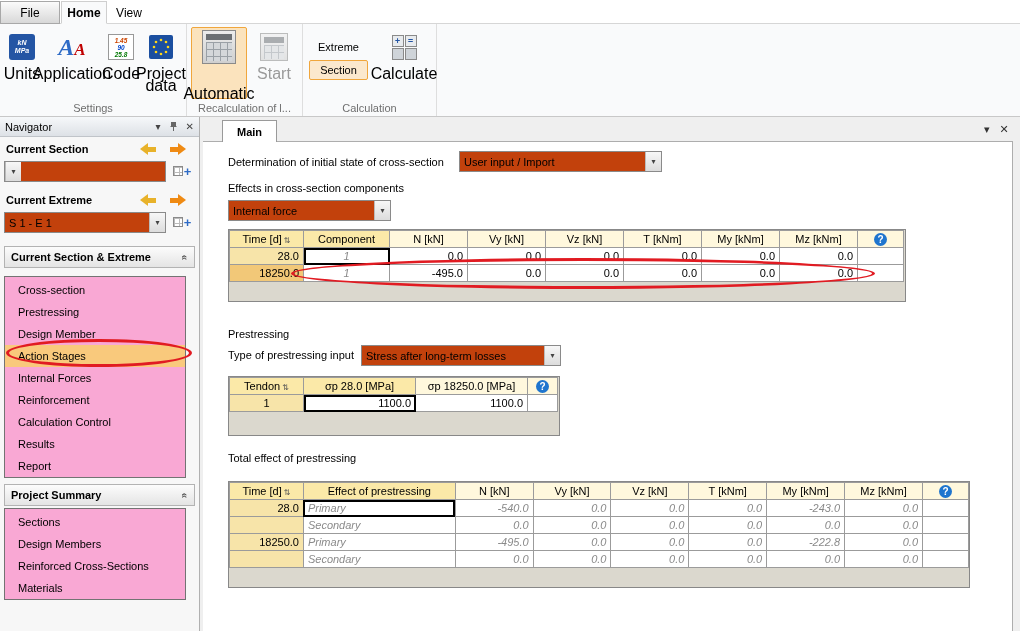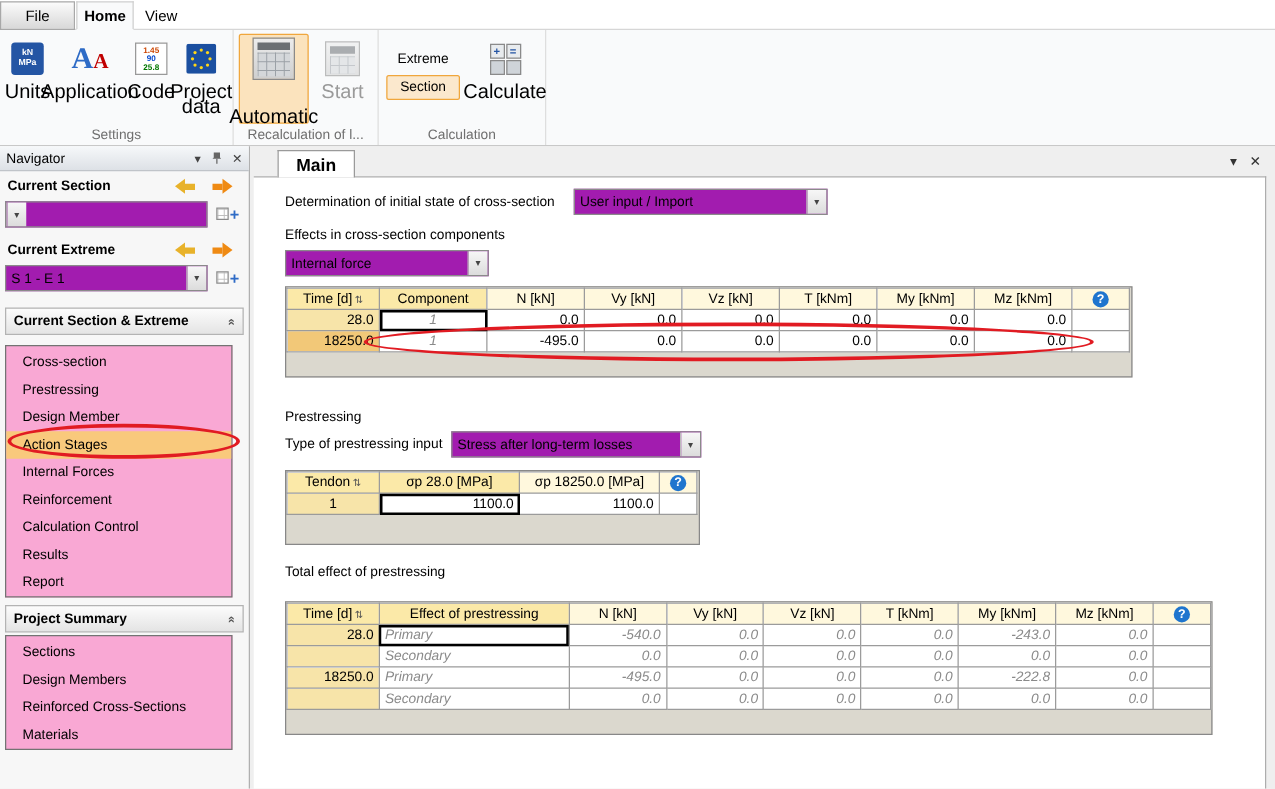--- a/index.html
+++ b/index.html
@@ -12,21 +12,21 @@
   .rtab.file { left:0; width:60px; background:linear-gradient(#fbfbfb,#d8d8d8); border:1px solid #a8a8a8; }
   .rtab.home { left:61px; width:46px; background:#f9fafb; border:1px solid #cfcfcf; border-bottom:1px solid #f9fafb; font-weight:bold; }
   .rtab.view { left:107px; width:44px; }
   .ribbon { position:absolute; left:0; top:24px; width:1020px; height:93px; background:#f9fafb; border-bottom:1px solid #c8c8c8; }
   .rgroup { position:absolute; top:0; height:92px; border-right:1px solid #dedede; }
   .grouplabel { position:absolute; bottom:2px; left:0; right:0; text-align:center; color:#6f6f6f; font-size:11px; }
   .bigbtn { position:absolute; top:3px; display:flex; flex-direction:column; align-items:center; padding-top:2px; height:72px; cursor:default; }
   .bigbtn .blabel { text-align:center; line-height:12px; margin-top:3px; font-size:16px; }
   .bigbtn.sel { border:1px solid #f0a63c; background:#fbe3bd; border-radius:2px; }
   .bigbtn.dis .blabel { color:#9a9a9a; }
-  .iconbox { height:36px; display:flex; align-items:center; justify-content:flex-start; }
+  .iconbox { height:36px; display:flex; align-items:center; justify-content:flex-start;font-style:italic; }
   .icon-units { width:26px; height:26px; background:#2455a4; border-radius:3px; color:#fff; display:flex; flex-direction:column; align-items:center; justify-content:center; font-size:7px; line-height:8px; font-weight:bold; }
   .icon-app { font-family:"Liberation Serif", serif; }
   .icon-app .a1 { font-size:24px; font-weight:bold; color:#2e6bc6; }
   .icon-app .a2 { font-size:17px; font-weight:bold; color:#c00000; }
   .icon-code { width:26px; height:26px; background:#fff; border:1px solid #999; display:flex; flex-direction:column; align-items:center; justify-content:center; font-size:6.5px; line-height:7px; font-weight:bold; }
   .icon-code .c1 { color:#cc4400; } .icon-code .c2 { color:#0044cc; } .icon-code .c3 { color:#007700; }
   .icon-calc { width:34px; height:34px; background:linear-gradient(#ececec,#cfcfcf); border:1px solid #8a8a8a; }
   .icon-calc .bar { height:6px; margin:3px 3px 2px 3px; background:#6b6f73; }
   .icon-calc .keys { margin:0 3px; height:19px; background-color:#d4d7da; background-image:linear-gradient(#9aa0a6 1px, transparent 1px), linear-gradient(90deg,#9aa0a6 1px, transparent 1px); background-size:7px 7px; }
   .icon-calc.small { width:28px; height:28px; opacity:.55; }
@@ -50,35 +50,35 @@
   .navtitle { position:absolute; left:0; top:0; width:199px; height:20px; background:linear-gradient(#f6f8fa,#dde1e6); border-bottom:1px solid #c0c4c9; display:flex; align-items:center; padding:0 5px; }
   .navtitle .ticons { margin-left:auto; display:flex; gap:7px; align-items:center; color:#444; font-size:10px; }
   .navlbl { position:absolute; left:6px; font-weight:bold; font-size:11px; }
   .navarrows { position:absolute; display:flex; gap:6px; align-items:center; }
   .arrowbtn { width:24px; height:16px; display:flex; align-items:center; justify-content:center; cursor:default; }
   .arr { display:flex; align-items:center; }
   .arr .tri-l { width:0; height:0; border-top:6px solid transparent; border-bottom:6px solid transparent; border-right:8px solid #e8b22a; }
   .arr .tail-l { width:8px; height:5px; background:#e8b22a; }
   .arr .tri-r { width:0; height:0; border-top:6px solid transparent; border-bottom:6px solid transparent; border-left:8px solid #ef8a13; }
   .arr .tail-r { width:8px; height:5px; background:#ef8a13; }
-  .combo { position:absolute; height:21px; background:#a21caf; border:1px solid #8a8a8a; display:flex; align-items:stretch; font-size:11px; }
+  .combo { position:absolute; height:21px; background:#c2410c; border:1px solid #8a8a8a; display:flex; align-items:stretch; font-size:11px; }
   .combo .txt { flex:1; padding:0 4px; display:flex; align-items:center; white-space:nowrap; overflow:hidden; }
   .combo .arrow-box { width:16px; background:linear-gradient(#f7f7f7,#dcdcdc); border-left:1px solid #bbb; display:flex; align-items:center; justify-content:center; color:#444; font-size:8px; }
   .plusbtn { position:absolute; width:26px; height:22px; display:flex; align-items:center; justify-content:center; cursor:default; }
   .plusbtn .gridsq { width:10px; height:10px; border:1px solid #8a8a8a; background:#fff; background-image:linear-gradient(#bbb 1px, transparent 1px), linear-gradient(90deg,#bbb 1px, transparent 1px); background-size:5px 5px; }
   .plusbtn .plus { color:#2e6bc6; font-weight:bold; font-size:13px; margin-left:1px; }
   .grphdr { position:absolute; left:4px; width:191px; height:22px; background:linear-gradient(#fcfcfc,#e4e4e4); border:1px solid #b3b3b3; display:flex; align-items:center; padding:0 6px; font-weight:bold; font-size:11px; cursor:default; }
   .grphdr .chev { margin-left:auto; transform:rotate(90deg); color:#555; font-size:10px; font-weight:bold; }
   .listbox { position:absolute; left:4px; width:182px; background:#f9a8d4; border:1px solid #737373; padding-top:2px; }
   .navitem { height:22px; line-height:22px; padding-left:13px; font-size:11px; white-space:nowrap; overflow:hidden; cursor:default; }
   .navitem.sel { background:#f9c97c; }
 
   
   .docstrip { position:absolute; left:200px; top:117px; width:820px; height:514px; background:#efefef; }
-  .doctab { position:absolute; left:222px; top:120px; height:22px; background:#fff; border:1px solid #9a9a9a; border-bottom:none; display:flex; align-items:center; padding:0 14px; font-weight:bold; font-size:14px; z-index:5;text-align:right; }
+  .doctab { position:absolute; left:222px; top:120px; height:22px; background:#fff; border:1px solid #9a9a9a; border-bottom:none; display:flex; align-items:center; padding:0 14px; font-weight:bold; font-size:11px; z-index:5;text-align:right; }
   .stripicons { position:absolute; top:123px; display:flex; gap:10px; color:#333; font-size:11px; }
   .doccontent { position:absolute; left:203px; top:141px; width:810px; height:490px; background:#fff; border-top:1px solid #adadad; border-right:1px solid #adadad; }
   .dlabel { position:absolute; font-size:11px; white-space:nowrap; }
 
   
   .grid-box { position:absolute; background:#dbd8ce; border:1px solid #888; }
   table.g { border-collapse:collapse; table-layout:fixed; background:#fff; font-size:11px; }
   .g th, .g td { border:1px solid #9b9b9b; height:17px; padding:0 4px; white-space:nowrap; overflow:hidden; font-weight:normal; }
   .g th { background:#fff8dd; text-align:center; }
   .g th.hl { background:#fbe9a8; }

